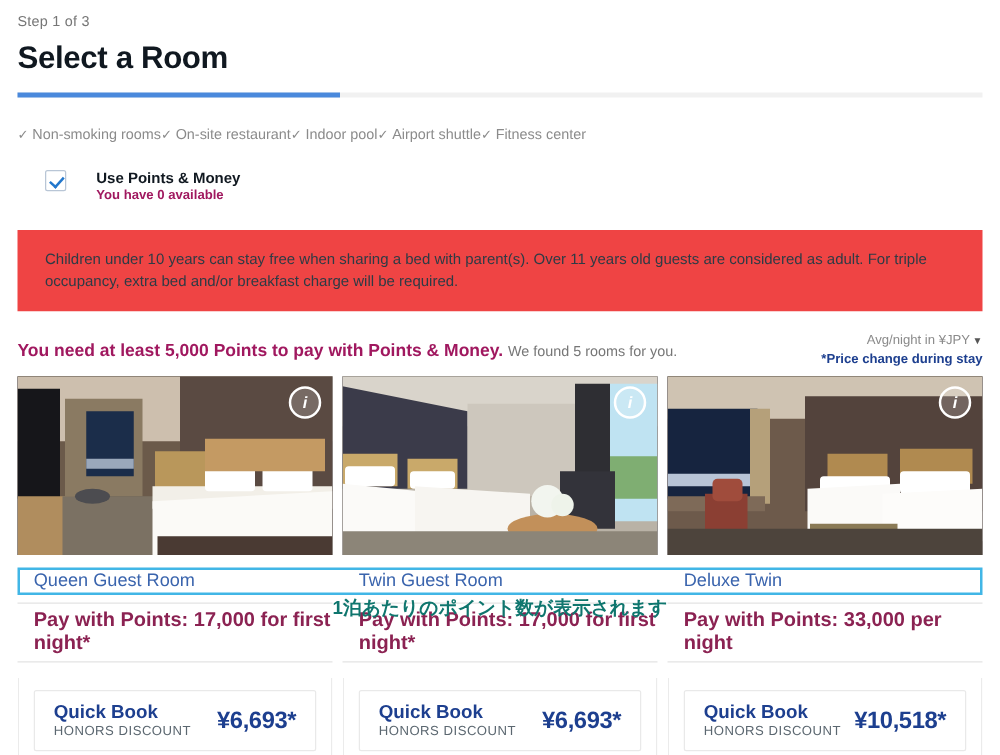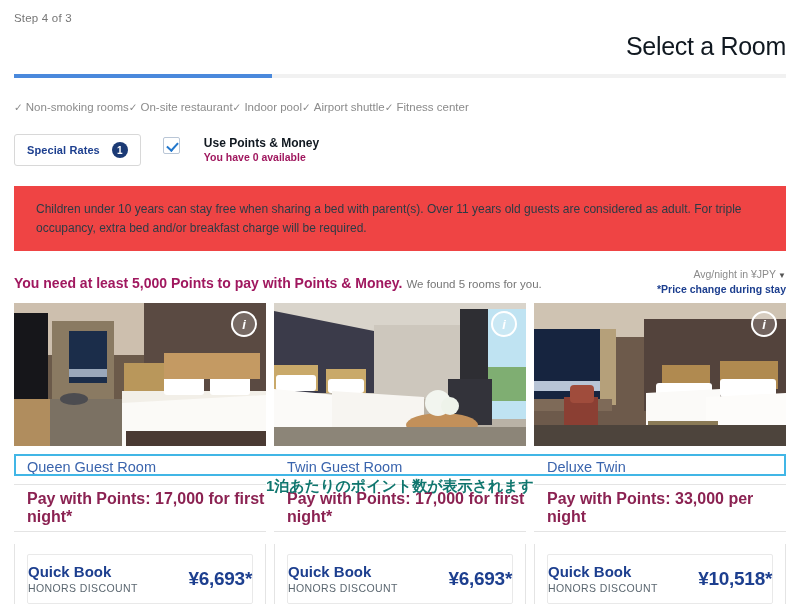--- a/index.html
+++ b/index.html
@@ -11,22 +11,22 @@
     overflow: hidden;
   }
   .page { position: relative; width: 800px; height: 604px; padding: 0 14px; }
 
   
   .step-label {
     font-size: 11.5px; color: #767676; letter-spacing: .2px;
     padding-top: 12px;
   }
   .page-title {
-    font-size: 25px; font-weight: normal; color: #101820;
-    letter-spacing: -0.3px; margin-top: 8px; text-align: right;
+    font-size: 25px; font-weight: bold; color: #101820;
+    letter-spacing: -0.3px; margin-top: 8px;
   }
   .progress-track {
     position: relative; height: 4px; background: #f1f1f1;
     margin-top: 13px; width: 772px;
   }
   .progress-fill {
     position: absolute; left: 0; top: 0; height: 4px;
     background: #4a89dc; width: 33.4%;
   }
 
@@ -108,21 +108,21 @@
     padding: 5px 0 5px 13px;
     font-size: 16px; font-weight: bold; color: #8b2252;
   }
 
   .rate-box {
     border: 1px solid #e4e4e4; border-top: none; border-radius: 0 0 2px 2px;
     padding: 10px 12px 12px; margin-top: 12px;
   }
   .quickbook {
     display: flex; align-items: center; justify-content: space-between;
-    border: 1px solid #e9e9e9; border-radius: 2px; padding: 9px 0; background: #fff;
+    border: 1px solid #e9e9e9; border-radius: 2px; padding: 9px 15px; background: #fff;
   }
   .qb-left .qb-title { font-size: 15px; font-weight: bold; color: #1d3f8f; line-height: 1.1; }
   .qb-left .qb-sub { font-size: 10.5px; color: #5b6770; letter-spacing: .4px; margin-top: 1px; }
   .qb-price { font-size: 19px; font-weight: bold; color: #1d3f8f; letter-spacing: -0.3px; }
 
   
   .annot-box {
     position: absolute; left: 14px; top: 454px;
     width: 772px; height: 22px;
     border: 2px solid #41b6e6; pointer-events: none; z-index: 5;
@@ -131,42 +131,38 @@
     position: absolute; left: 0; top: 477px; width: 800px;
     text-align: center; font-size: 15px; font-weight: bold;
     color: #0f766e; z-index: 6; pointer-events: none;
   }
 </style>
 </head>
 <body>
 
 <div class="page">
 
-  <div class="step-label">Step 4 of 3</div>
+  <div class="step-label">Step 1 of 3</div>
   <div class="page-title">Select a Room</div>
 
   <div class="progress-track">
     <div class="progress-fill"></div>
   </div>
 
   <div class="stay-row">
     <div class="amenities">
       <div class="amenity"><span class="tick">✓</span><span>Non-smoking rooms</span></div>
       <div class="amenity"><span class="tick">✓</span><span>On-site restaurant</span></div>
       <div class="amenity"><span class="tick">✓</span><span>Indoor pool</span></div>
       <div class="amenity"><span class="tick">✓</span><span>Airport shuttle</span></div>
       <div class="amenity"><span class="tick">✓</span><span>Fitness center</span></div>
     </div>
   </div>
 
   <div class="controls-row">
-    <div class="special-rates-btn">
-      <span class="label">Special Rates</span>
-      <span class="badge">1</span>
-    </div>
     <div class="points-check">
       <div class="checkbox"></div>
       <div>
         <div class="points-title">Use Points &amp; Money</div>
         <div class="points-sub">You have 0 available</div>
       </div>
     </div>
   </div>
 
   <div class="notice">Children under 10 years can stay free when sharing a bed with parent(s). Over 11 years old guests are considered as adult. For triple occupancy, extra bed and/or breakfast charge will be required.</div>

